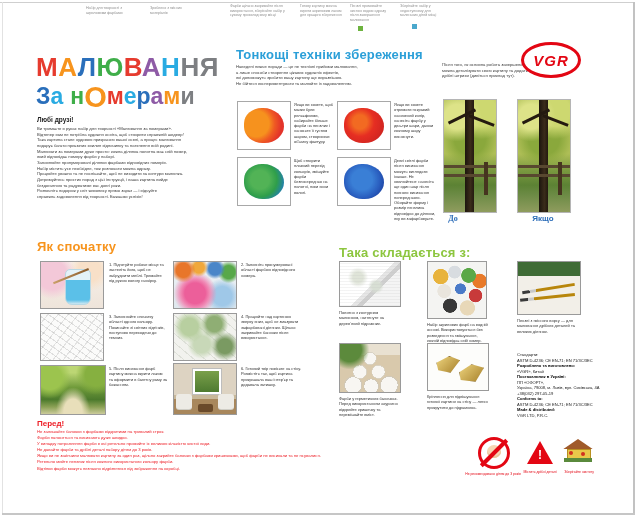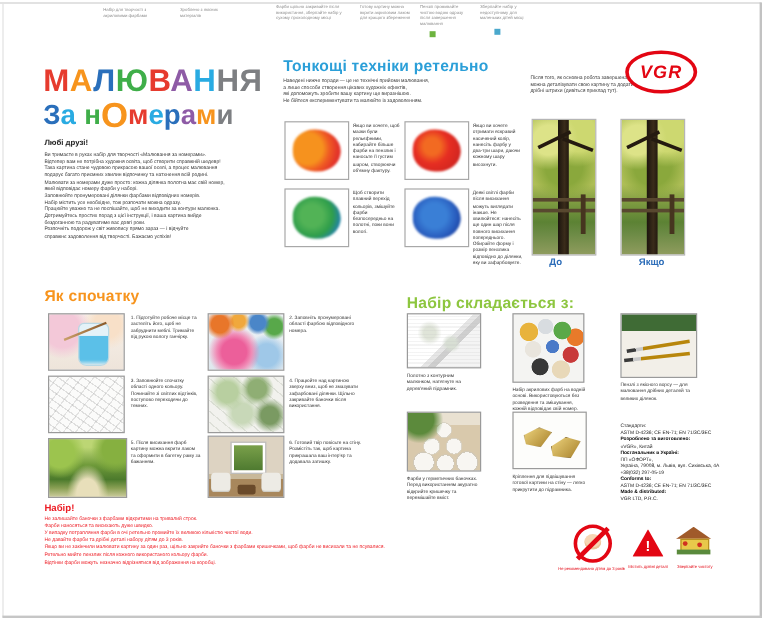--- a/index.html
+++ b/index.html
@@ -181,21 +181,21 @@
 Малювати за номерами дуже просто: кожна ділянка полотна має свій номер,
 який відповідає номеру фарби у наборі.
 Заповнюйте пронумеровані ділянки фарбами відповідних номерів.
 Набір містить усе необхідне, тож розпочати можна одразу.
 Працюйте уважно та не поспішайте, щоб не виходити за контури малюнка.
 Дотримуйтесь простих порад з цієї інструкції, і ваша картина вийде
 бездоганною та радуватиме вас довгі роки.
 Розпочніть подорож у світ живопису прямо зараз — і відчуйте
 справжнє задоволення від творчості. Бажаємо успіхів!</div>
 
-<div class="abs h1" style="left: 236px; top: 47px; color: rgb(43, 159, 216);">Тонкощі техніки ретельно</div>
+<div class="abs h1" style="left: 236px; top: 47px; color: rgb(43, 159, 216);">Тонкощі техніки збереження</div>
 <div class="abs body-txt pre" style="left:236px;top:64px;width:198px">Наведені нижче поради — це не технічні прийоми малювання,
 а лише способи створення цікавих художніх ефектів,
 які допоможуть зробити вашу картину ще виразнішою.
 Не бійтеся експериментувати та малюйте із задоволенням.</div>
 
 <div class="abs sw" style="left:237px;top:101px">
     <div class="blob blob1"></div>
   </div>
 <div class="abs tip-txt" style="left:294px;top:102px;width:40px">Якщо ви хочете, щоб мазки були рельєфними, набирайте більше фарби на пензлик і наносьте її густим шаром, створюючи об'ємну фактуру.</div>
 <div class="abs sw" style="left:337px;top:101px">
@@ -219,21 +219,21 @@
   <div class="rail" style="top:58%"></div>
   <div class="post"></div>
 </div>
 <div class="abs photo ph-tree" style="left:517px;top:99px;width:52px;height:112px">
   <div class="trunk"></div>
   <div class="branch1"></div>
   <div class="branch2"></div>
   <div class="rail" style="top:58%"></div>
   <div class="post"></div>
 </div>
-<div class="abs ba-label" style="left: 437px; top: 214px; width: 52px; color: rgb(43, 108, 184);">До</div>
+<div class="abs ba-label" style="left: 427px; top: 214px; width: 52px; color: rgb(43, 108, 184); font-family: Liberation Serif, serif;">До</div>
 <div class="abs ba-label" style="left: 517px; top: 214px; width: 52px; color: rgb(43, 108, 184);">Якщо</div>
 
 <div class="abs vgr" style="left:521px;top:42px;width:54px;height:30px">
   <span>VGR</span>
 </div>
 
 <div class="abs h1" style="left: 37px; top: 239px; color: rgb(247, 148, 29);">Як спочатку</div>
 
 <div class="abs photo ph-jar" style="left:40px;top:261px;width:62px;height:46px">
   <div class="jar"></div>
@@ -251,30 +251,30 @@
 <div class="abs photo ph-park" style="left:40px;top:365px;width:64px;height:48px"></div>
 <div class="abs step-txt" style="left:109px;top:366px;width:58px">5. Після висихання фарб картину можна вкрити лаком та оформити в багетну раму за бажанням.</div>
 <div class="abs photo ph-interior" style="left:173px;top:363px;width:62px;height:50px">
   <div class="pic"></div>
   <div class="sofa" style="left:3%"></div>
   <div class="sofa" style="right:3%"></div>
   <div class="tbl"></div>
 </div>
 <div class="abs step-txt" style="left:241px;top:366px;width:62px">6. Готовий твір повісьте на стіну. Розмістіть так, щоб картина прикрашала ваш інтер'єр та додавала затишку.</div>
 
-<div class="abs warn-head" style="left: 37px; top: 419px; color: rgb(237, 28, 36);">Набір!</div>
+<div class="abs warn-head" style="left: 37px; top: 419px; color: rgb(237, 28, 36);">Перед!</div>
 <div class="abs warn-lines" style="left:37px;top:429px;width:312px">Не залишайте баночки з фарбами відкритими на тривалий строк.
 Фарби наносяться та висихають дуже швидко.
 У випадку потрапляння фарби в очі ретельно промийте їх великою кількістю чистої води.
 Не давайте фарби та дрібні деталі набору дітям до 3 років.
 Якщо ви не закінчили малювати картину за один раз, щільно закрийте баночки з фарбами кришечками, щоб фарби не висихали та не псувалися.
 Ретельно мийте пензлик після кожного використаного кольору фарби.
 Відтінки фарби можуть незначно відрізнятися від зображення на коробці.</div>
 
-<div class="abs h1" style="left: 339px; top: 245px; color: rgb(141, 198, 63);">Набір складається з:</div>
+<div class="abs h1" style="left: 339px; top: 245px; color: rgb(141, 198, 63);">Така складається з:</div>
 
 <div class="abs photo ph-canvas" style="left:339px;top:261px;width:60px;height:44px"></div>
 <div class="abs cap-txt" style="left:339px;top:310px;width:60px">Полотно з контурним малюнком, натягнуте на дерев'яний підрамник.</div>
 <div class="abs photo ph-pots" style="left:427px;top:261px;width:58px;height:56px"></div>
 <div class="abs cap-txt" style="left:427px;top:322px;width:62px">Набір акрилових фарб на водній основі. Використовуються без розведення та змішування, кожній відповідає свій номер.</div>
 <div class="abs photo ph-brush" style="left:517px;top:261px;width:62px;height:52px">
   <div class="br1"></div>
   <div class="br2"></div>
 </div>
 <div class="abs cap-txt" style="left:517px;top:318px;width:62px">Пензлі з якісного ворсу — для малювання дрібних деталей та великих ділянок.</div>

